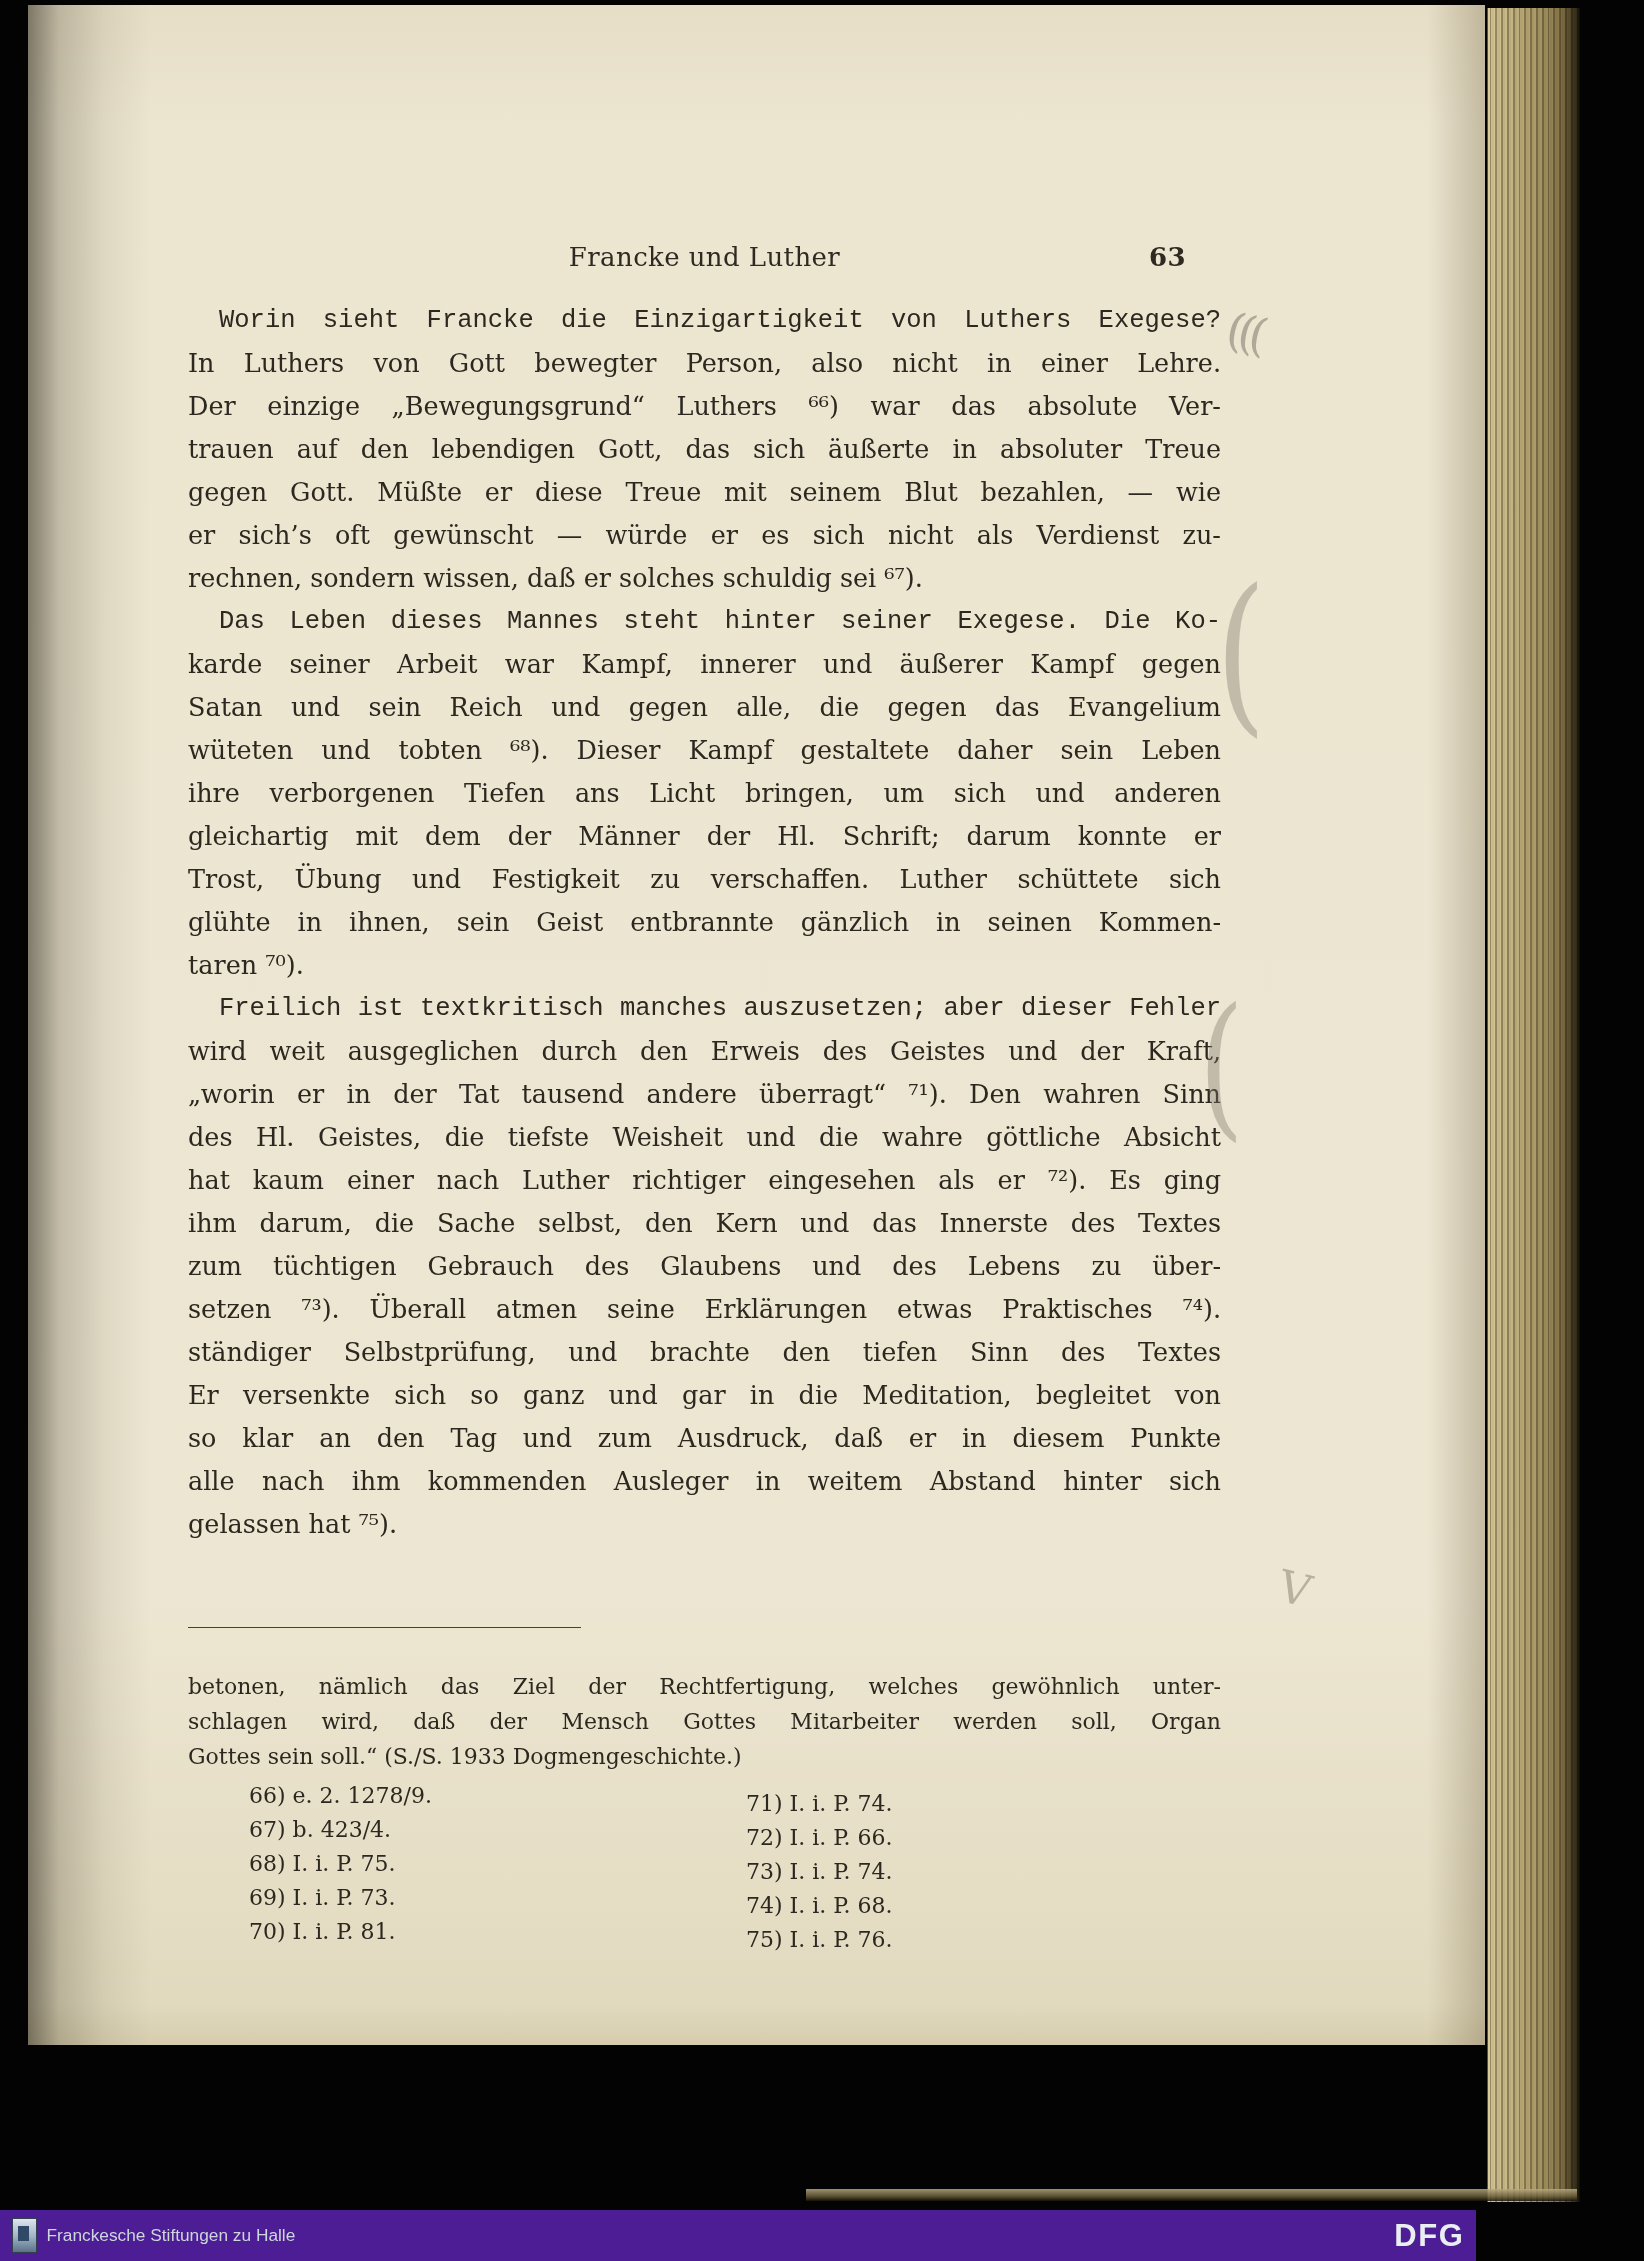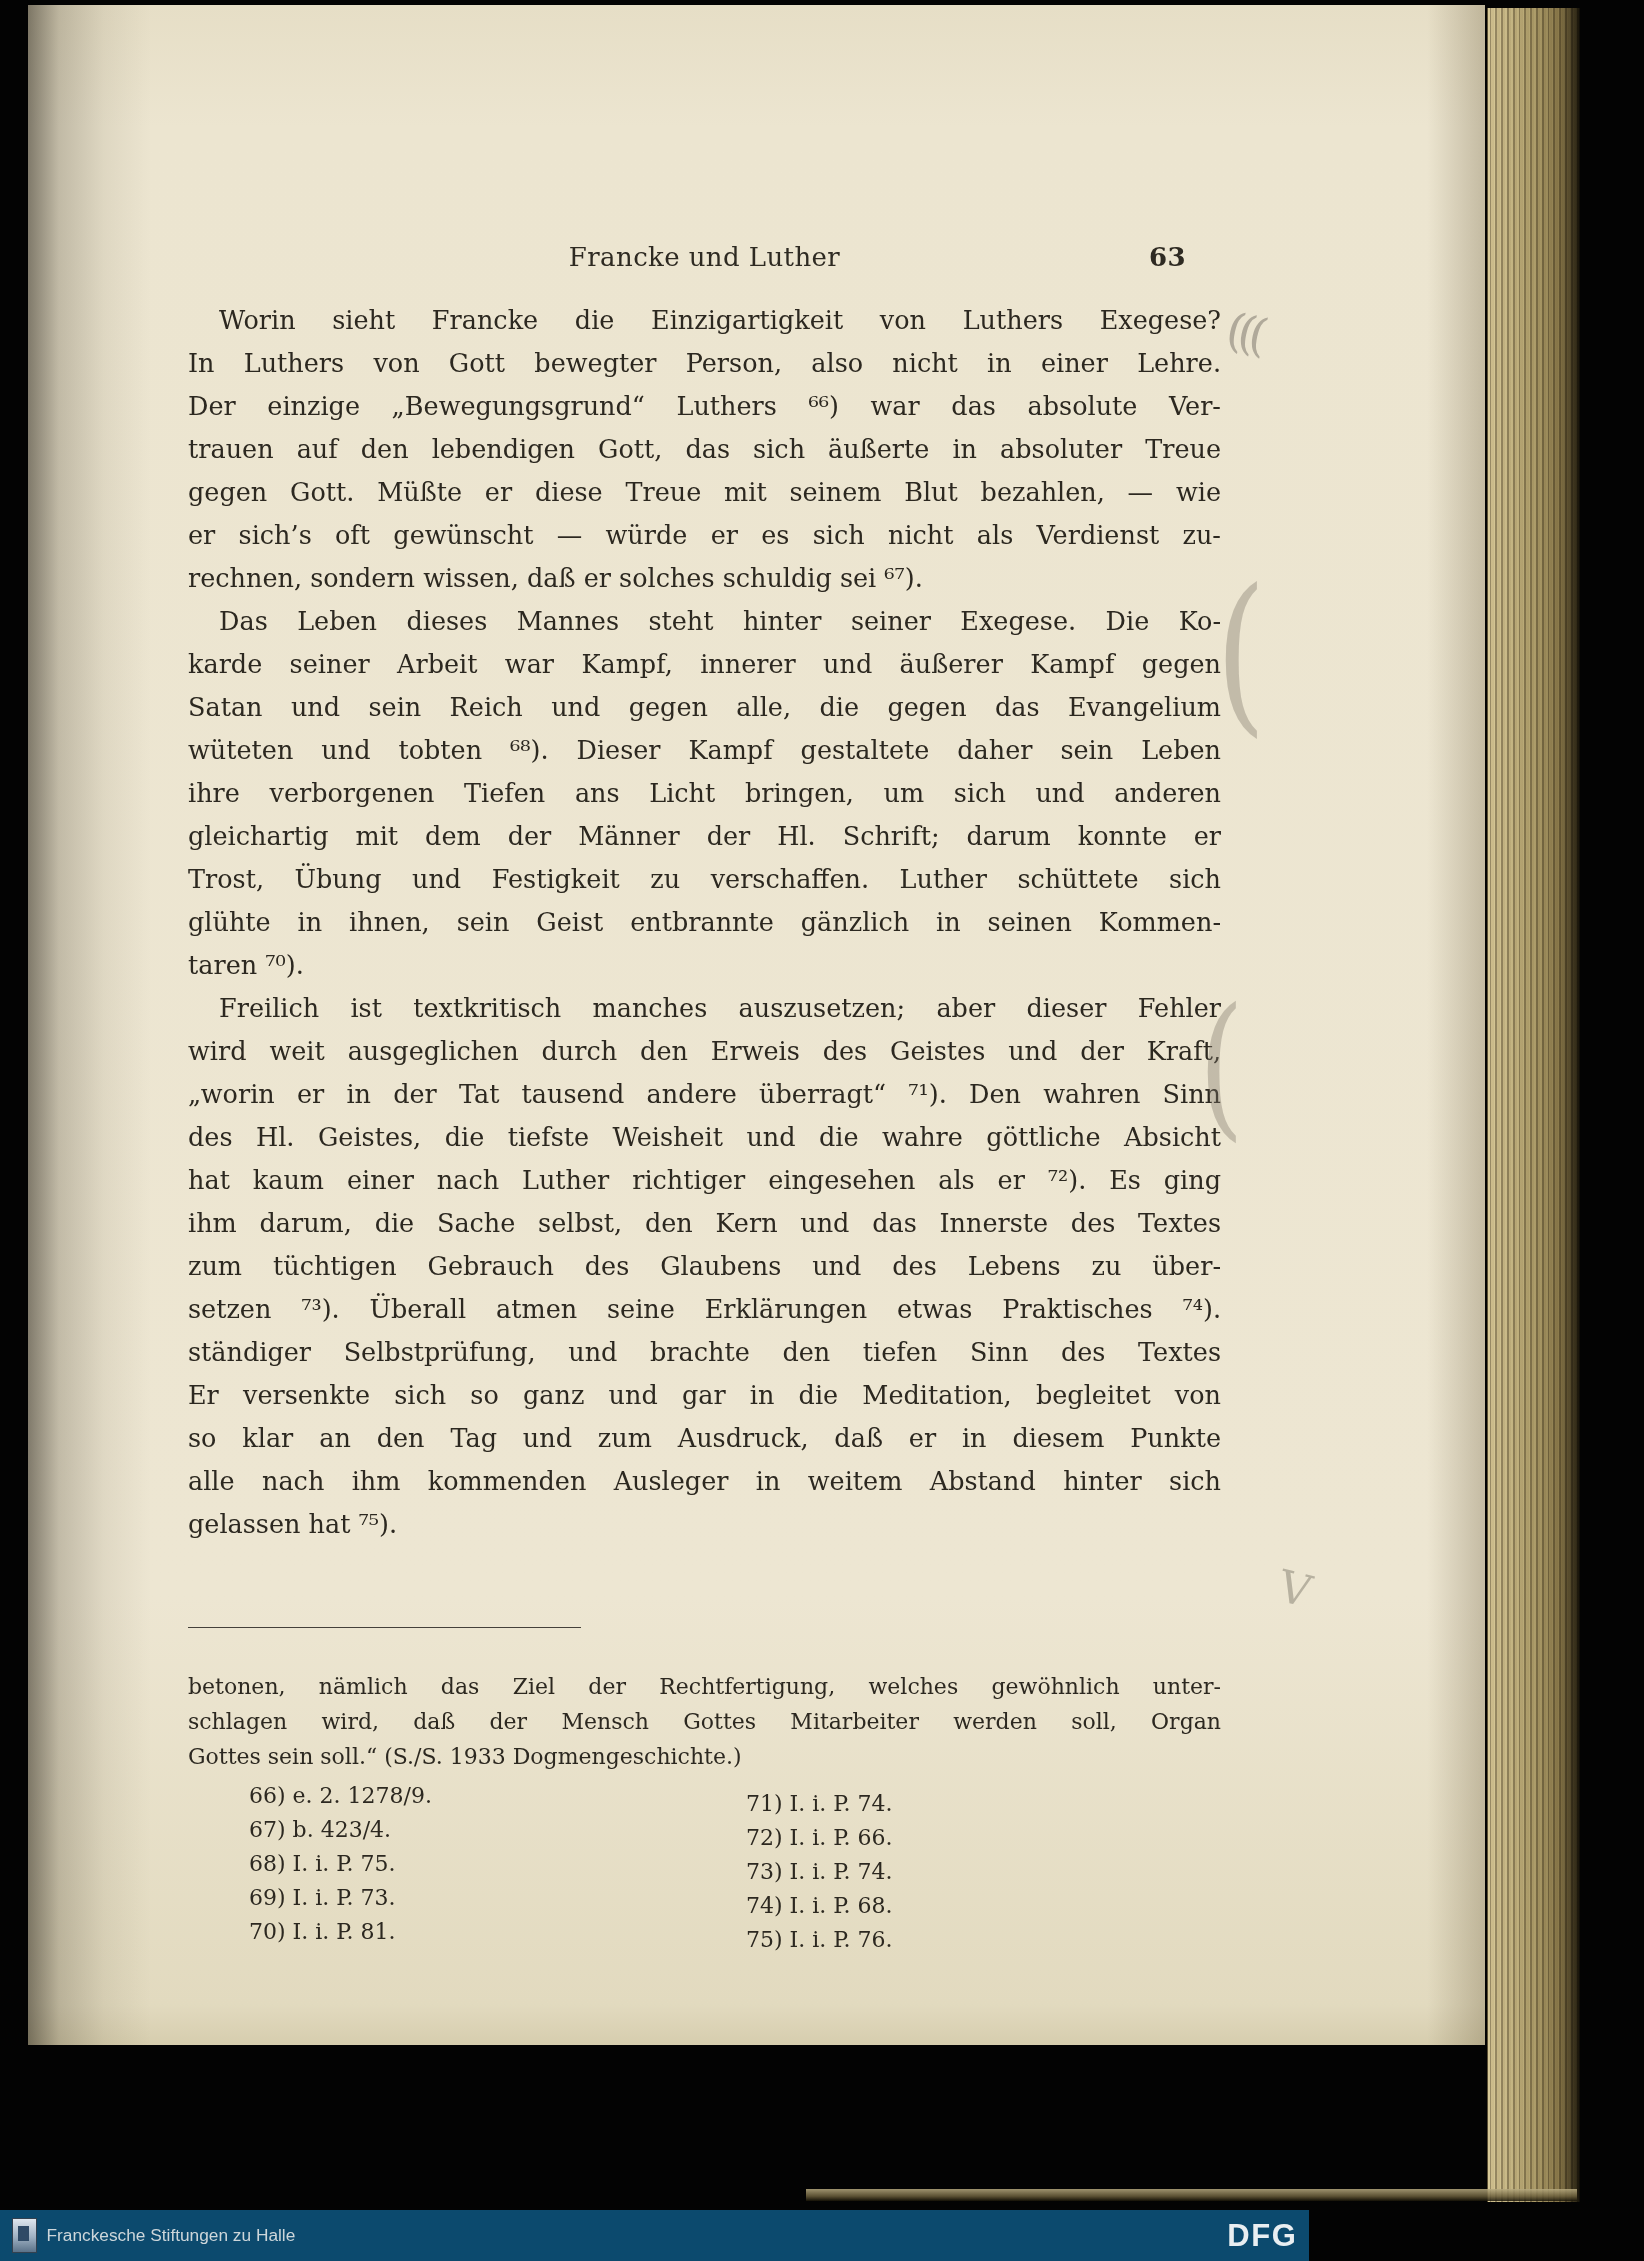--- a/index.html
+++ b/index.html
@@ -43,21 +43,21 @@
     font-size:26px; color:#2e2a22; text-align:center; letter-spacing:0.4px;
   }
   .page-num { position:absolute; right:35px; top:0;font-weight:bold; }
 
   .body-text {
     position:absolute; left:160px; top:294px; width:1033px;
     font-size:25.5px; line-height:43px; color:#2c2820;
   }
   .line { text-align:justify; text-align-last:justify; }
   .line.last { text-align-last:left; }
-  .line.indent { text-indent:31px; }
+  .line.indent { text-indent:31px;font-family:Liberation Mono, monospace; }
 
   .fn-rule {
     position:absolute; left:160px; top:1622px; width:393px;
     border-top:1.6px solid #44403a;
   }
   .fn-area {
     position:absolute; left:160px; top:1636px; width:1033px;
     font-size:22px; color:#2c2820;
   }
   .fn-cont { line-height:35px;margin-top:28px; }
@@ -71,24 +71,24 @@
     position:absolute; line-height:1; pointer-events:none;
     font-family:"DejaVu Serif",serif; color:rgba(115,110,100,.5);
   }
   .mark-1 { left:1227px; top:309px; font-size:46px; letter-spacing:-6.6px; transform:rotate(12deg); }
   .mark-2 { left:1207px; top:566px; font-size:173px; transform:scaleX(.75); color:rgba(125,118,105,.38); }
   .mark-3 { left:1191px; top:987px; font-size:156px; transform:scaleX(.75); color:rgba(125,118,105,.38); }
   .mark-4 { left:1279px; top:1567px; font-size:44px; transform:rotate(14deg); color:rgba(118,112,100,.45); }
 
   
   .footer {
-    position:absolute; left:0; top:2210px; width:1309px; height:51px;
+    position:absolute; left:0; top:2210px; width:1476px; height:51px;
     display:flex; align-items:center; justify-content:space-between;
     padding:0 11.5px; box-sizing:border-box;
-    background:#0c4a6e;
+    background:#4c1d95;
     font-family:"Liberation Sans","DejaVu Sans",sans-serif;
     gap:40px;
   }
   .footer-left { display:flex; align-items:center; gap:10px; }
   .logo-emblem {
     width:23px; height:33px;
     background:linear-gradient(180deg,#dfe6ee 0%, #9eb0c2 55%, #5b7289 100%);
     border:0.8px solid #33414f;
     position:relative;
   }

